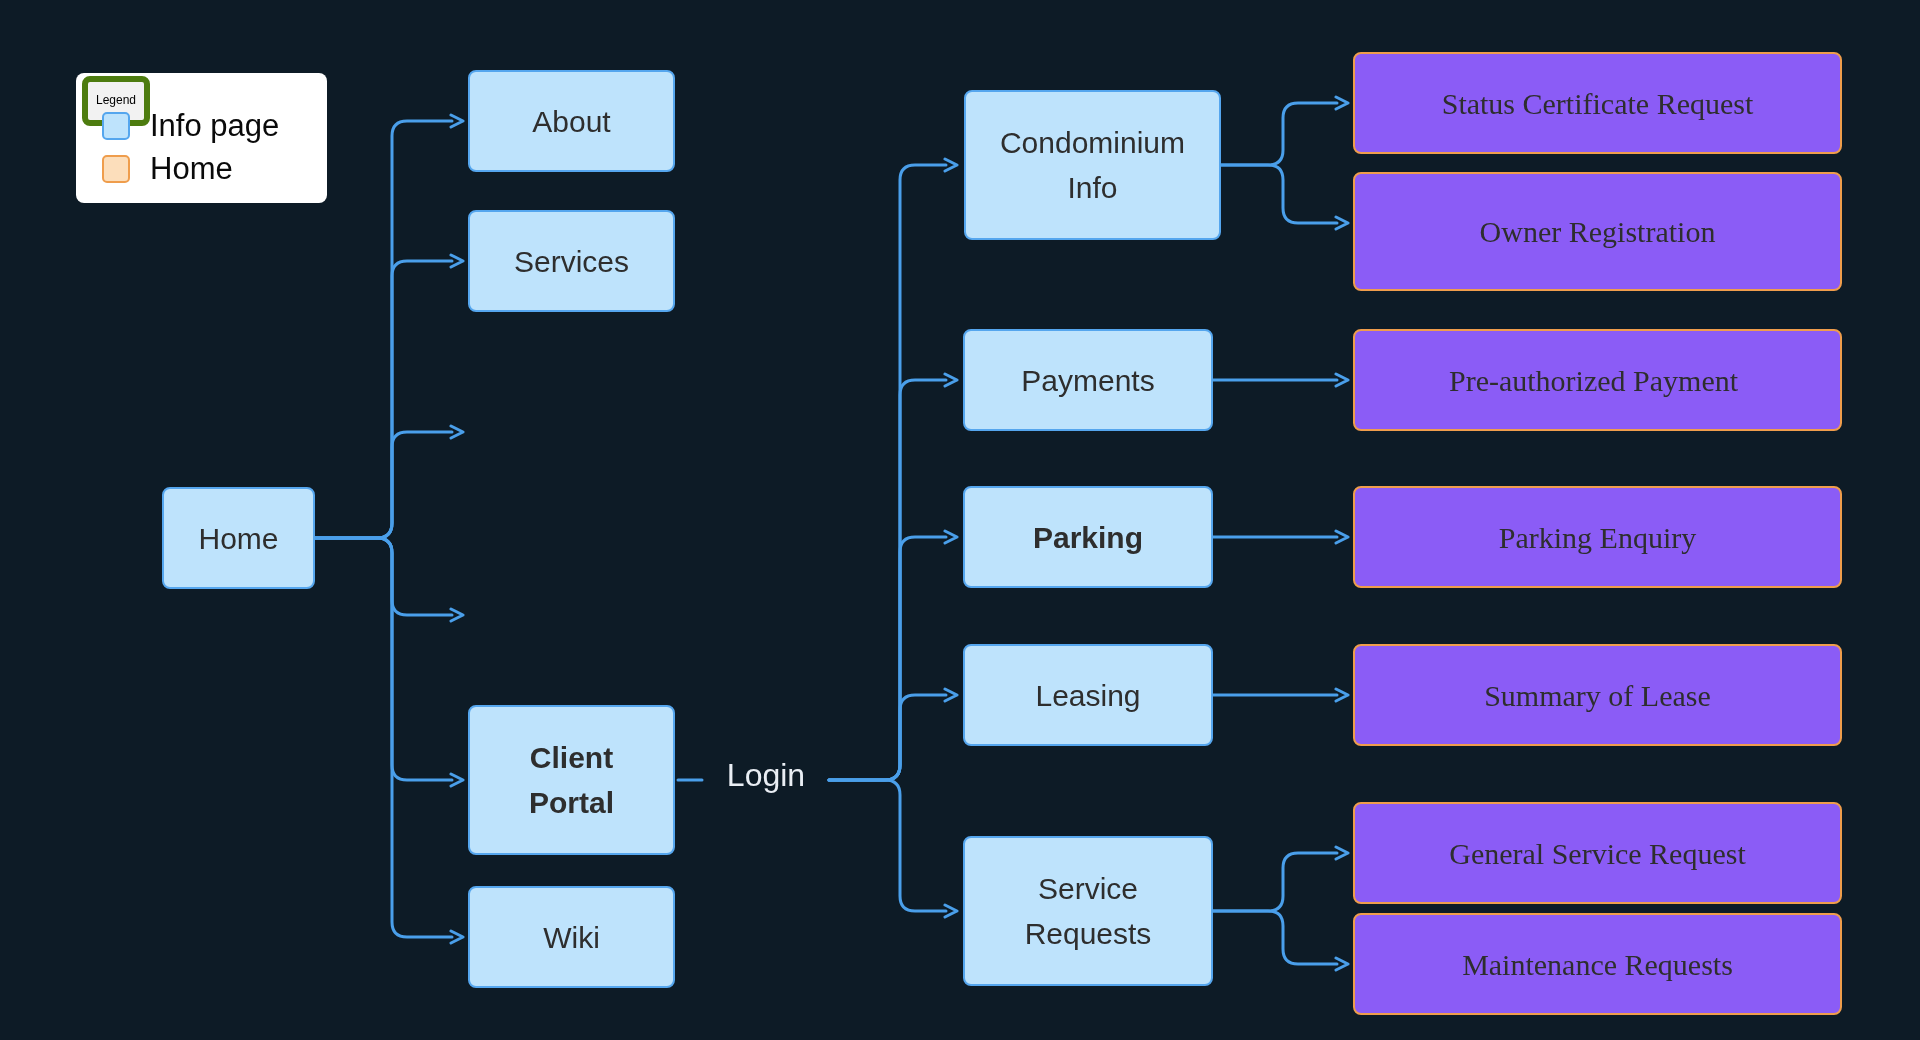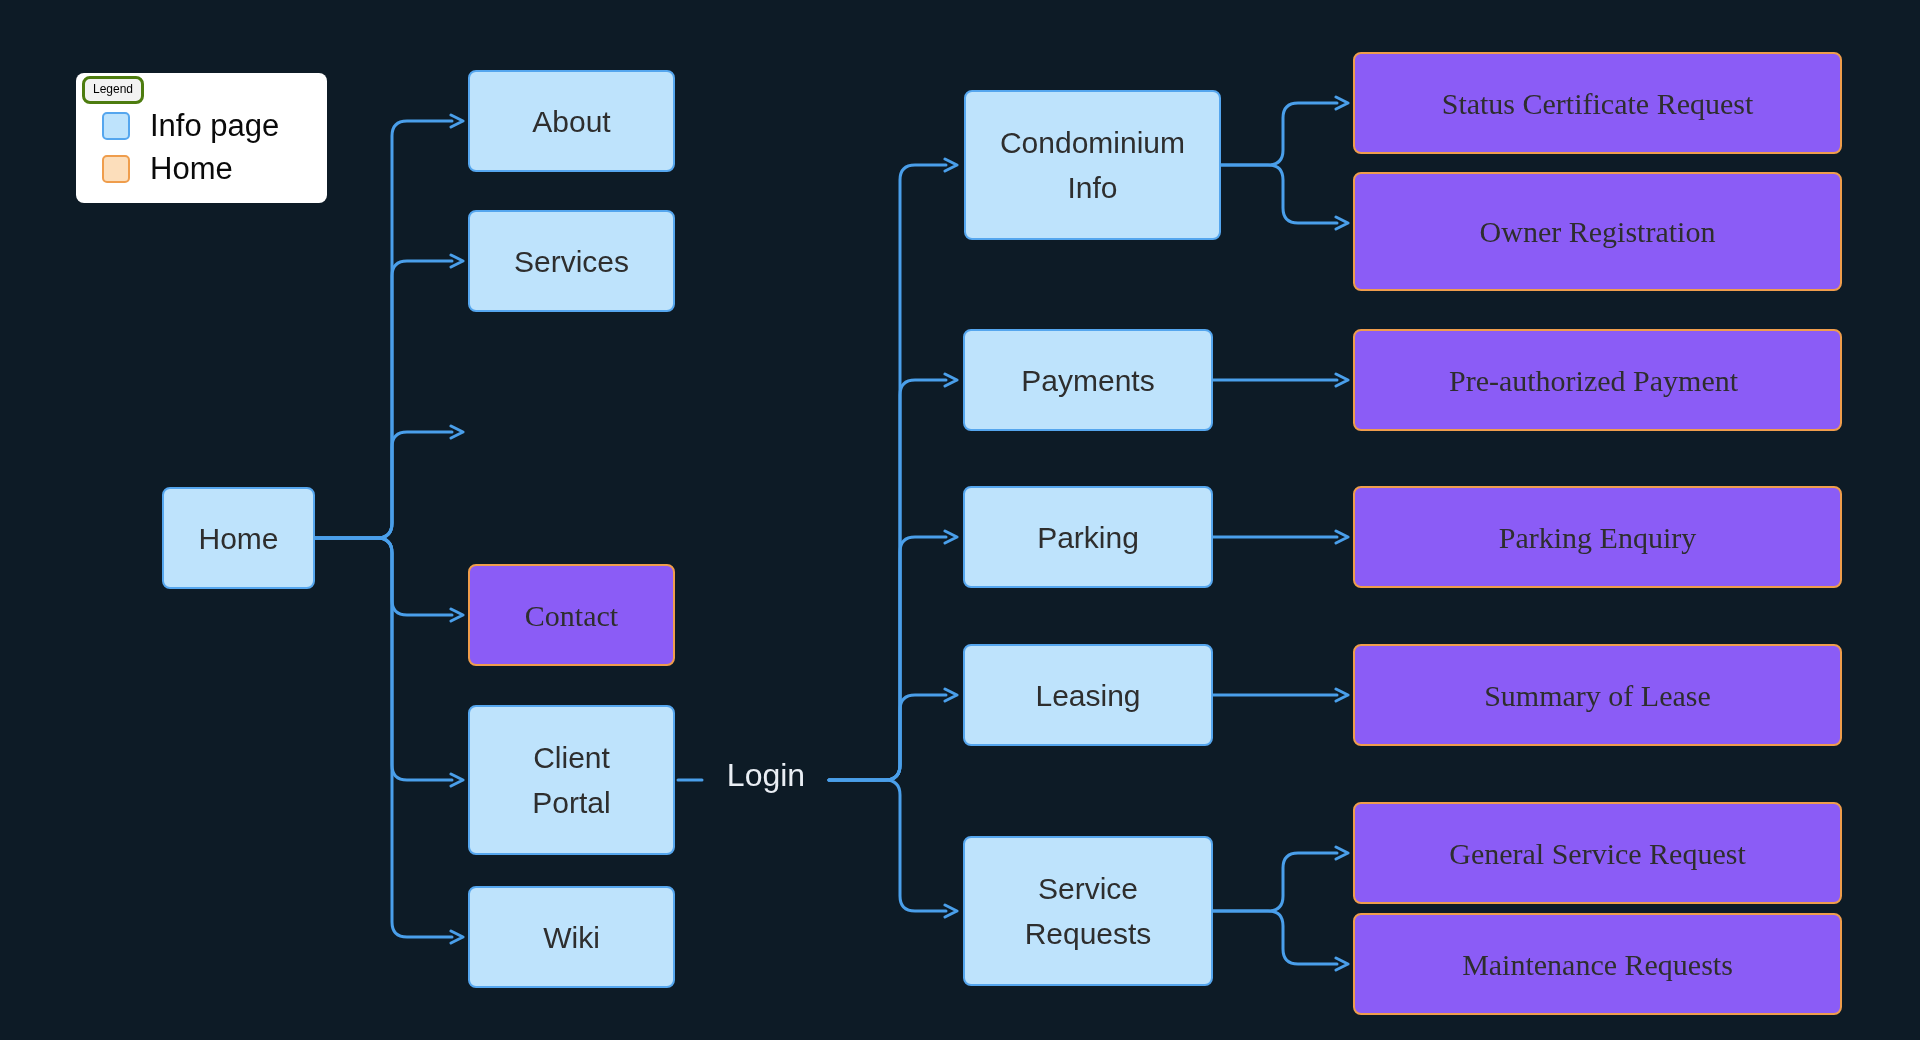--- a/index.html
+++ b/index.html
@@ -17,26 +17,26 @@
   }
   .node.info{background:#bee3fc;border-color:#55a6ee;}
   .node.form{background:#8b5cf6;border-color:#ef9d4c;font-family:Liberation Serif, serif;}
 
   
   .n-home{left:162px;top:487px;width:153px;height:102px;}
   .n-about{left:468px;top:70px;width:207px;height:102px;}
   .n-services{left:468px;top:210px;width:207px;height:102px;}
   .n-request-proposal{left:468px;top:357px;width:207px;height:150px;}
   .n-contact{left:468px;top:564px;width:207px;height:102px;}
-  .n-client-portal{left:468px;top:705px;width:207px;height:150px;}
+  .n-client-portal{left:468px;top:705px;width:207px;height:150px;font-weight:bold;}
   .n-wiki{left:468px;top:886px;width:207px;height:102px;}
   
   .n-condominium-info{left:956px;top:90px;width:257px;height:150px;margin-left:8px;}
   .n-payments{left:963px;top:329px;width:250px;height:102px;}
-  .n-parking{left:963px;top:486px;width:250px;height:102px;}
+  .n-parking{left:963px;top:486px;width:250px;height:102px;font-weight:bold;}
   .n-leasing{left:963px;top:644px;width:250px;height:102px;}
   .n-service-requests{left:963px;top:836px;width:250px;height:150px;}
   
   .n-status-certificate-request{left:1353px;top:52px;width:489px;height:102px;}
   .n-owner-registration{left:1353px;top:172px;width:489px;height:119px;text-align:right;}
   .n-pre-authorized-payment{left:1353px;top:329px;width:489px;height:102px;padding-left:16px;}
   .n-parking-enquiry{left:1353px;top:486px;width:489px;height:102px;}
   .n-summary-of-lease{left:1353px;top:644px;width:489px;height:102px;}
   .n-general-service-request{left:1353px;top:802px;width:489px;height:102px;}
   .n-maintenance-requests{left:1353px;top:913px;width:489px;height:102px;}
@@ -45,22 +45,22 @@
     position:absolute;left:707px;top:757px;width:118px;text-align:center;
     font-size:32px;color:#e9eef4;
   }
 
   .legend{
     position:absolute;left:76px;top:73px;width:251px;height:130px;
     background:#ffffff;border-radius:8px;box-sizing:border-box;
   }
   .legend-badge{
     position:absolute;left:6px;top:3px;font-size:12px;color:#000;
-    background:#f2f2f2;border:3px solid #4d7c0f;border-radius:8px;
-    padding:3px 8px;line-height:1.3;
+    background:#f2f2f2;border:6px solid #4d7c0f;border-radius:8px;
+    padding:11px 8px;line-height:1.3;
   }
   .legend-rows{position:absolute;left:26px;top:36px;display:flex;flex-direction:column;gap:9px;}
   .legend-row{display:flex;align-items:center;gap:20px;}
   .swatch{width:28px;height:28px;border-radius:5px;border:2px solid;box-sizing:border-box;}
   .swatch.info{background:#bee3fc;border-color:#55a6ee;}
   .swatch.form{background:#fcdebb;border-color:#ef9d4c;}
   .legend-row .lbl{font-size:31px;color:#0a0a0a;line-height:1.1;}
 </style>
 </head>
 <body>
@@ -110,21 +110,20 @@
       <div class="legend-row">
         <span class="swatch form"></span>
         <span class="lbl">Home</span>
       </div>
     </div>
   </div>
 
   <div class="node info n-home">Home</div>
   <div class="node info n-about">About</div>
   <div class="node info n-services">Services</div>
-  <div class="node form n-contact">Contact</div>
   <div class="node info n-client-portal">Client Portal</div>
   <div class="node info n-wiki">Wiki</div>
 
   <div class="login-label">Login</div>
 
   <div class="node info n-condominium-info">Condominium Info</div>
   <div class="node info n-payments">Payments</div>
   <div class="node info n-parking">Parking</div>
   <div class="node info n-leasing">Leasing</div>
   <div class="node info n-service-requests">Service Requests</div>

